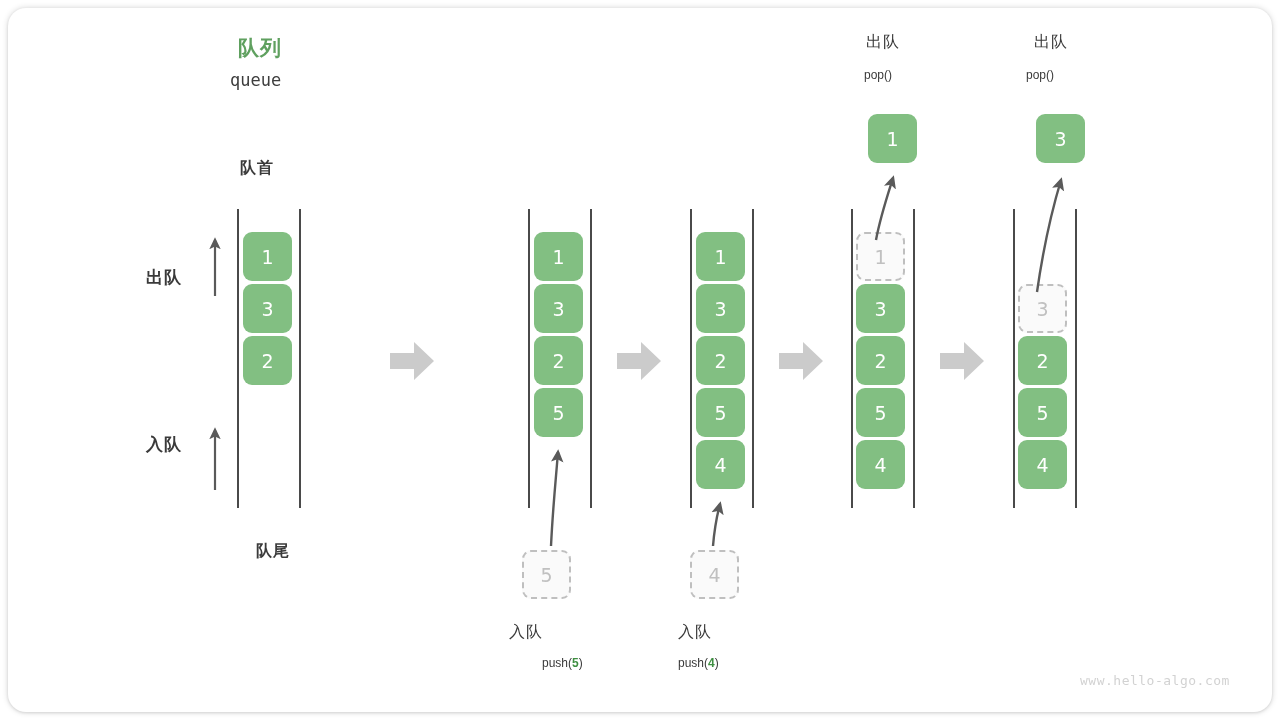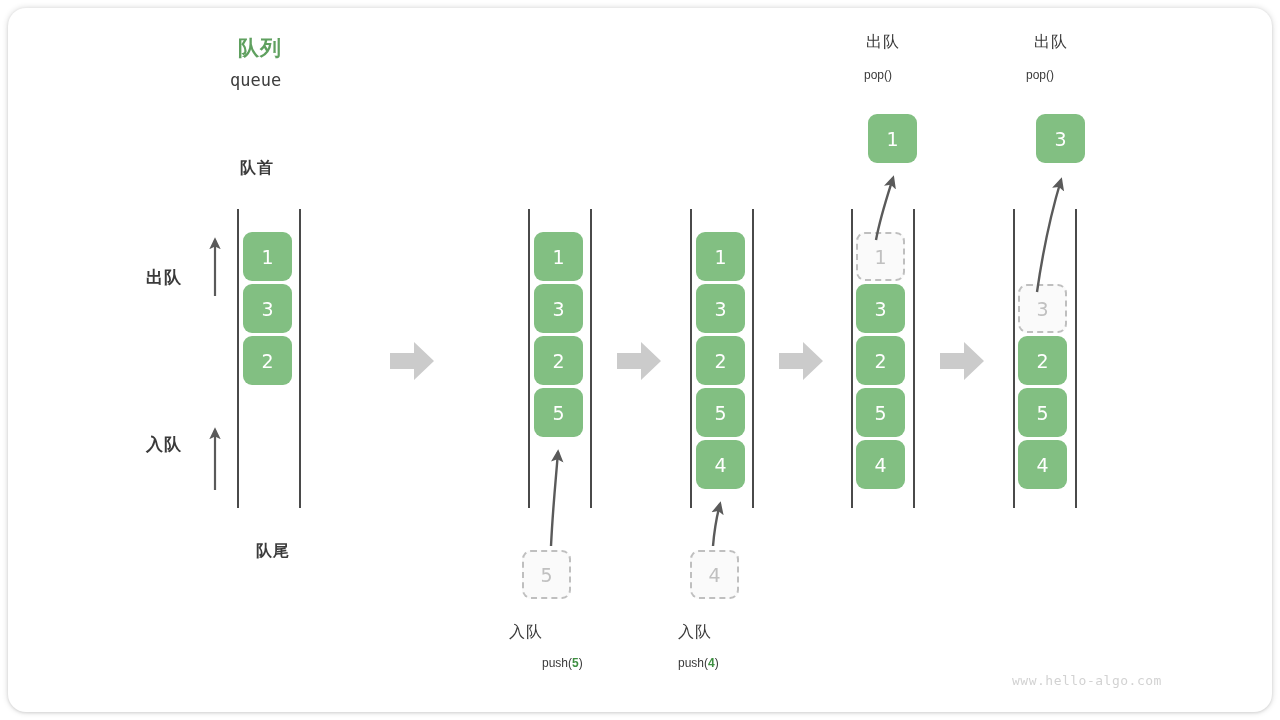--- a/index.html
+++ b/index.html
@@ -251,14 +251,14 @@
 
     <g>
       <path d="M876,240 C880,218 886,200 893,178" fill="none" stroke="#5a5a5a" stroke-width="2.4" marker-end="url(#head)"></path>
     </g>
 
     <g>
       <path d="M1037,292 C1043,250 1052,210 1061,180" fill="none" stroke="#5a5a5a" stroke-width="2.4" marker-end="url(#head)"></path>
     </g>
   </svg>
 
-  <div class="watermark" style="left:1012px; top:673px;">www.hello-algo.com</div>
+  <div class="watermark" style="left:1080px; top:673px;">www.hello-algo.com</div>
 </div>
 
 </body></html>

